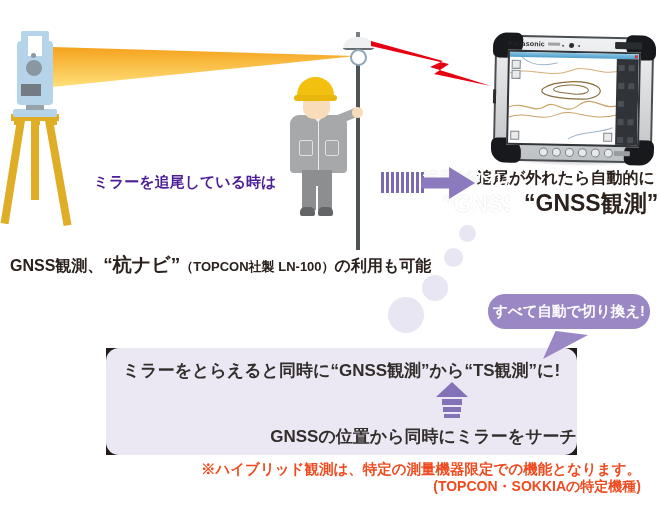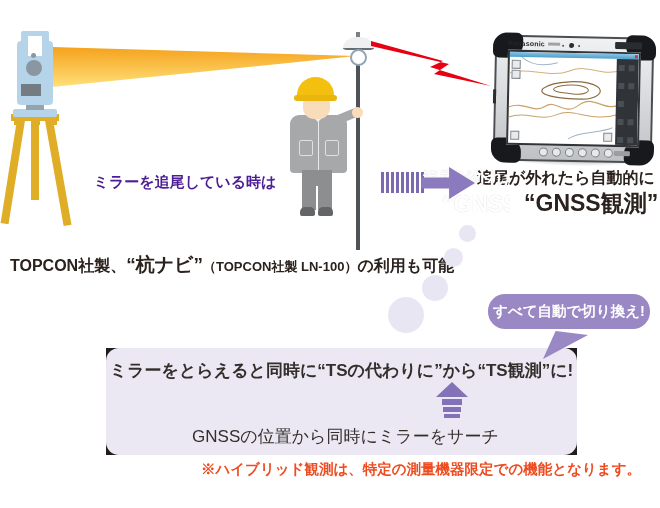--- a/index.html
+++ b/index.html
@@ -78,21 +78,21 @@
   .bubble{left:488px;top:294px;width:162px;height:35px;border-radius:17px;background:#9a88c5;
           color:#fff;font-weight:bold;font-size:14.5px;text-align:center;line-height:35px;z-index:5;}
   .bubble-tail{left:543px;top:331px;width:45px;height:28px;background:#9a88c5;
           clip-path:polygon(0 100%,28% 0,100% 14%);z-index:4;}
 
   
   .corner{position:absolute;width:13px;height:13px;background:#221d1a;z-index:1;}
   .info-box{left:106px;top:348px;width:471px;height:107px;background:#ebe8f4;border-radius:13px;z-index:2;
             text-align:center;color:#332e2b;}
   .info-box .bl1{position:absolute;left:0;right:0;top:11px;font-size:17px;font-weight:bold;white-space:nowrap;}
-  .info-box .bl2{position:absolute;left:8px;right:0;top:77px;font-size:17px;font-weight:normal;white-space:nowrap;}
+  .info-box .bl2{position:absolute;left:8px;right:0;top:77px;font-size:17px;font-weight:bold;white-space:nowrap;text-align:right;}
   .up-arrow{position:absolute;left:330px;top:34px;width:32px;}
   .up-arrow .head{width:32px;height:15px;background:#8372b8;clip-path:polygon(50% 0,100% 100%,0 100%);}
   .up-arrow .bar{margin:2px auto 0;background:#8372b8;}
   .up-arrow .b1{width:20px;height:6px;}
   .up-arrow .b2{width:18px;height:5px;}
   .up-arrow .b3{width:16px;height:4px;}
 
   
   .footnote{left:160px;right:19px;top:461px;text-align:right;color:#ee4c20;font-weight:bold;}
   .footnote .f1{font-size:14.5px;line-height:17px;}
@@ -245,43 +245,44 @@
   </div>
   <div class="abs ghost-clip">
     <div class="g1">追尾が外れたら自動的に</div>
     <div class="g2">“GNSS観測”</div>
   </div>
   <div class="abs sig-arrow"></div>
   <div class="abs cap-r1">追尾が外れたら自動的に</div>
   <div class="abs cap-r2">“GNSS観測”</div>
 
   <div class="abs alt-note">
-    <span class="t-n">TOPCON社製、</span><span class="t-b">“杭ナビ”</span><span class="t-s">（TOPCON社製 LN-100）</span><span class="t-n">の利用も可能</span>
+    <span class="t-n">GNSS観測、</span><span class="t-b">“杭ナビ”</span><span class="t-s">（TOPCON社製 LN-100）</span><span class="t-n">の利用も可能</span>
   </div>
 
   <div class="dot dot1"></div>
   <div class="dot dot2"></div>
   <div class="dot dot3"></div>
   <div class="dot dot4"></div>
 
   <div class="abs bubble-tail"></div>
   <div class="abs bubble">すべて自動で切り換え!</div>
 
   <div class="corner" style="left:106px;top:348px;"></div>
   <div class="corner" style="left:564px;top:348px;"></div>
   <div class="corner" style="left:106px;top:442px;"></div>
   <div class="corner" style="left:564px;top:442px;"></div>
   <div class="abs info-box">
-    <div class="bl1">ミラーをとらえると同時に“TSの代わりに”から“TS観測”に!</div>
+    <div class="bl1">ミラーをとらえると同時に“GNSS観測”から“TS観測”に!</div>
     <div class="up-arrow">
       <div class="head"></div>
       <div class="bar b1"></div>
       <div class="bar b2"></div>
       <div class="bar b3"></div>
     </div>
     <div class="bl2">GNSSの位置から同時にミラーをサーチ</div>
   </div>
 
   <div class="abs footnote">
     <div class="f1">※ハイブリッド観測は、特定の測量機器限定での機能となります。</div>
+    <div class="f2">(TOPCON・SOKKIAの特定機種)</div>
   </div>
 
 </div>
 
 </body></html>

